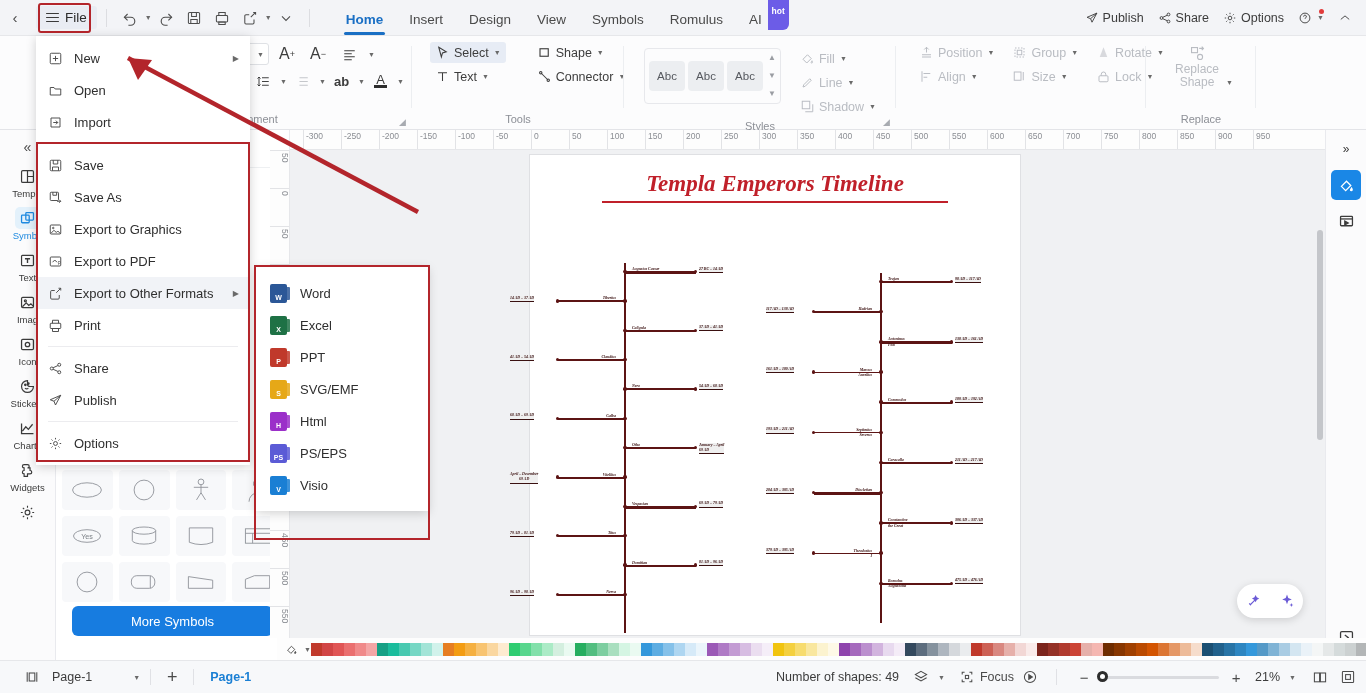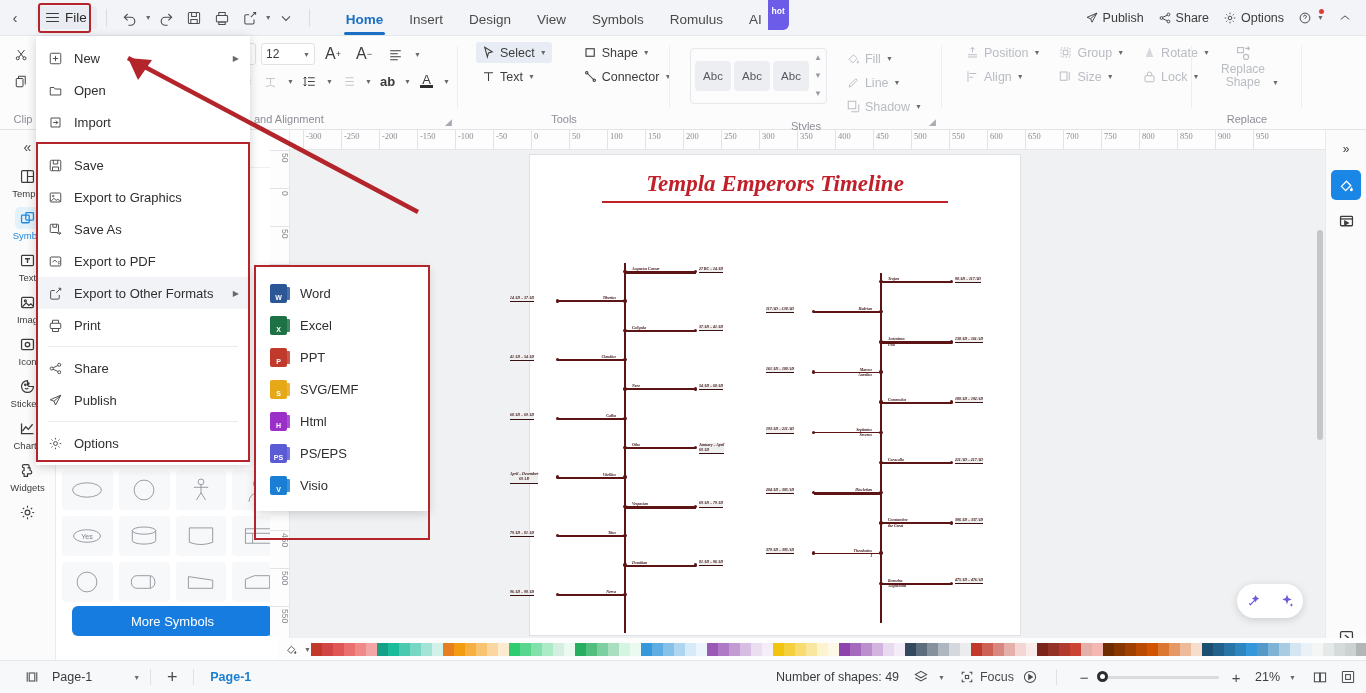--- a/index.html
+++ b/index.html
@@ -73,21 +73,21 @@
   #sympanel{position:absolute;left:56px;top:130px;width:234px;bottom:33px;background:#fff;border-right:1px solid #e9eaee;}
   #symhead{height:38px;border-bottom:1px solid #eef0f2;display:flex;align-items:center;padding:0 8px;font-size:12px;color:#505050;}
   .sym-grid{padding:6px;display:grid;grid-template-columns:repeat(4,1fr);gap:6px;}
   .sym-cell{height:40px;background:#f7f8fa;border-radius:4px;display:flex;align-items:center;justify-content:center;cursor:pointer;}
   .sym-cell svg{width:36px;height:28px;}
   #moresym{position:absolute;left:16px;right:16px;bottom:24px;height:30px;background:#177ce0;color:#fff;border-radius:6px;
            display:flex;align-items:center;justify-content:center;font-size:13px;cursor:pointer;}
 
   
   #hruler{position:absolute;left:290px;right:41px;top:130px;height:20px;background:#fdfdfd;border-bottom:1px solid #e6e7ea;overflow:hidden;}
-  .hr-tick{position:absolute;top:0;height:20px;border-left:1px solid #e2e3e6;font-size:8.5px;color:#8a8d93;padding-left:2px;padding-top:1px;font-family:Liberation Serif, serif;}
+  .hr-tick{position:absolute;top:0;height:20px;border-left:1px solid #e2e3e6;font-size:8.5px;color:#8a8d93;padding-left:2px;padding-top:1px;}
   #vruler{position:absolute;left:270px;top:150px;width:20px;bottom:55px;background:#fdfdfd;border-right:1px solid #e6e7ea;overflow:hidden;}
   .vr-tick{position:absolute;left:0;width:20px;border-top:1px solid #e2e3e6;font-size:8.5px;color:#8a8d93;
            writing-mode:vertical-rl;padding-top:2px;}
   #canvaswrap{position:absolute;left:290px;right:41px;top:150px;bottom:55px;background:#f0f1f3;overflow:hidden;}
   #page{position:absolute;left:240px;top:5px;width:490px;height:480px;background:#fff;box-shadow:0 0 0 1px #dfe0e3;}
   #vscroll{position:absolute;right:2px;top:80px;width:6px;height:210px;background:#c4c6ca;border-radius:3px;cursor:pointer;}
   #hscrollbar{position:absolute;left:290px;right:41px;bottom:33px;height:22px;background:#fbfbfc;border-top:1px solid #eceef0;}
   #hscrollthumb{position:absolute;left:120px;top:7px;width:480px;height:6px;background:#c4c6ca;border-radius:3px;cursor:pointer;}
 
   
@@ -256,40 +256,20 @@
     <div class="tbr">
       <svg viewBox="0 0 20 20" fill="none" stroke="currentColor" stroke-width="1.3">
           <path d="M4 12l6-5 6 5"></path>
         </svg>
     </div>
   </div>
 </div>
 
 <div id="ribbon">
 
-  <div class="grp" style="width:46px">
-    <div class="grp-rows">
-        <div class="col">
-      <div class="ibtn">
-        <svg viewBox="0 0 20 20" fill="none" stroke="currentColor" stroke-width="1.3">
-              <circle cx="5" cy="15" r="2"></circle>
-              <circle cx="14" cy="15" r="2"></circle>
-              <path d="M6.5 13.5L14 4M12.5 13.5L5 4"></path>
-            </svg>
-      </div>
-      <div class="ibtn">
-        <svg viewBox="0 0 20 20" fill="none" stroke="currentColor" stroke-width="1.3">
-              <rect x="3" y="6" width="9" height="11" rx="1"></rect>
-              <path d="M6 6V3h9v11"></path>
-            </svg>
-      </div>
-    </div>
-      </div>
-    <div class="grp-lbl">Clip</div>
-  </div>
 
   <div class="grp" style="width:412px">
     <div class="grp-rows">
         <div class="col" style="width:100%">
       <div style="display:flex;align-items:center;gap:5px;padding-left:180px">
         <div class="fdrop">
               <span class="caret">▼</span>
             </div>
         <div class="fsz">
           <span>12</span>
@@ -1074,33 +1054,33 @@
     <div class="msep"></div>
     <div class="mi">
       <svg viewBox="0 0 20 20" fill="none" stroke="currentColor" stroke-width="1.3">
         <rect x="3" y="3" width="14" height="14" rx="1.4"></rect>
         <path d="M7 3v5h6V3M6 17v-5h8v5"></path>
       </svg>
       <span>Save</span>
     </div>
     <div class="mi">
       <svg viewBox="0 0 20 20" fill="none" stroke="currentColor" stroke-width="1.3">
+        <rect x="3" y="3" width="11" height="11" rx="1.2"></rect>
+        <path d="M6.5 3v4h5V3"></path>
+        <path d="M12 15h5M15 13l2 2-2 2"></path>
+      </svg>
+      <span>Save As</span>
+    </div>
+    <div class="mi">
+      <svg viewBox="0 0 20 20" fill="none" stroke="currentColor" stroke-width="1.3">
         <rect x="3" y="4" width="14" height="12" rx="1.2"></rect>
         <circle cx="7" cy="8" r="1"></circle>
         <path d="M4 15l4-4 3 3 2-2 4 4"></path>
       </svg>
       <span>Export to Graphics</span>
-    </div>
-    <div class="mi">
-      <svg viewBox="0 0 20 20" fill="none" stroke="currentColor" stroke-width="1.3">
-        <rect x="3" y="3" width="11" height="11" rx="1.2"></rect>
-        <path d="M6.5 3v4h5V3"></path>
-        <path d="M12 15h5M15 13l2 2-2 2"></path>
-      </svg>
-      <span>Save As</span>
     </div>
     <div class="mi">
       <svg viewBox="0 0 20 20" fill="none" stroke="currentColor" stroke-width="1.3">
         <rect x="3" y="4" width="14" height="12" rx="1.2"></rect>
         <path d="M6 11l3-3 3 3"></path>
         <text x="13" y="14" font-size="6" stroke="none" fill="currentColor">P</text>
       </svg>
       <span>Export to PDF</span>
     </div>
     <div class="mi hl">

